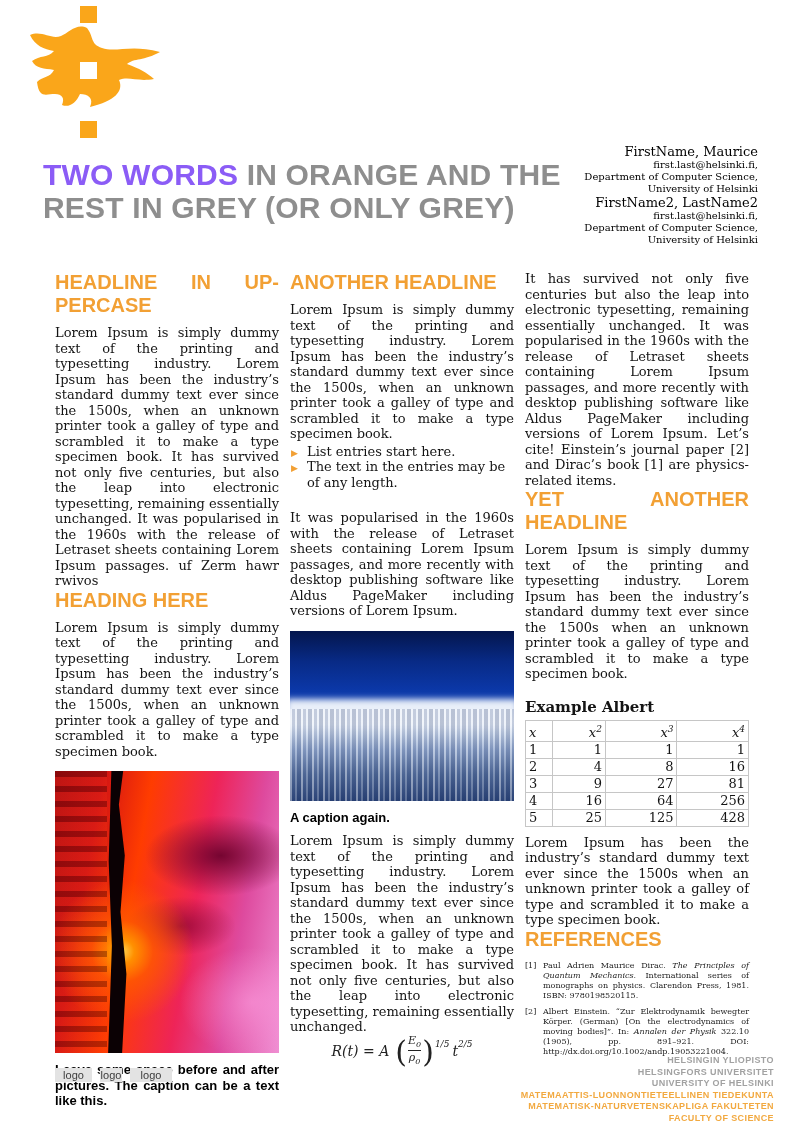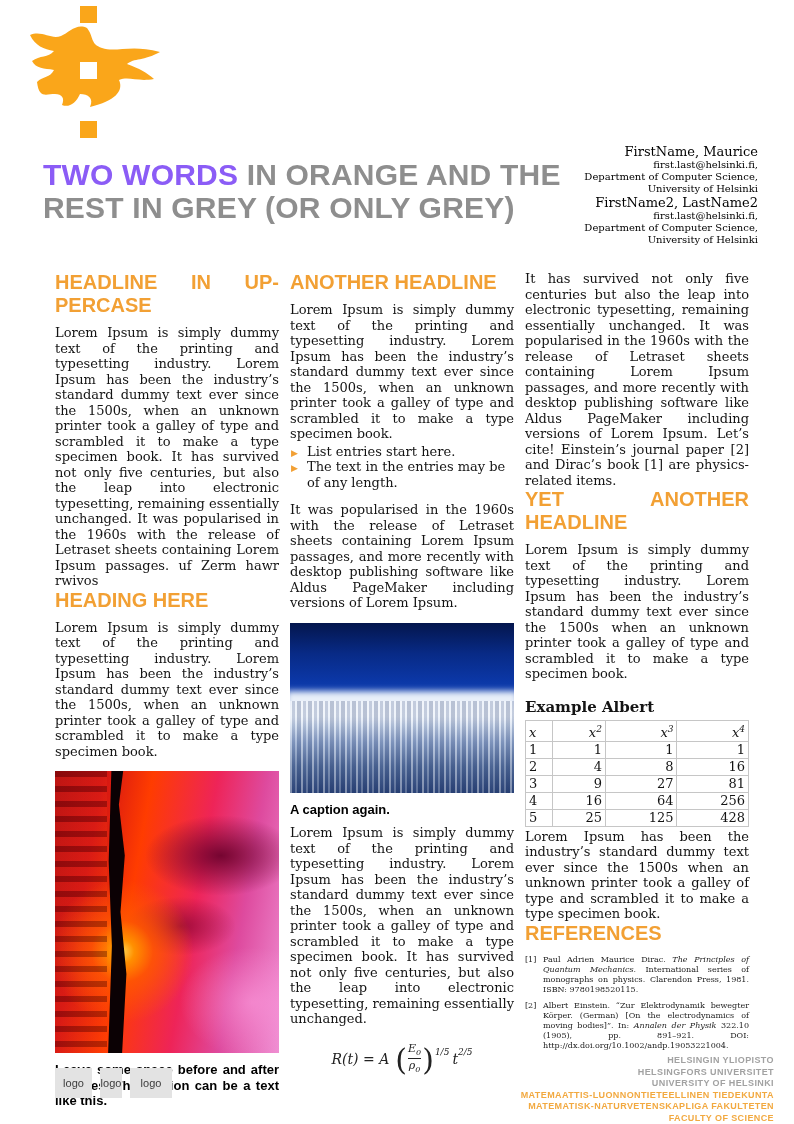--- a/index.html
+++ b/index.html
@@ -53,21 +53,21 @@
   .fig-forest .trees{position:absolute;left:0;right:0;top:46%;bottom:0;opacity:.65;
       background:repeating-linear-gradient(90deg, rgba(255,255,255,.6) 0 2px, rgba(38,58,108,.3) 2px 5px,
                  rgba(255,255,255,.35) 5px 7px, rgba(18,38,88,.35) 7px 11px);}
   .fig-forest .frostband{position:absolute;left:-4px;right:-4px;top:40%;height:17%;
       background:#e9eff9;filter:blur(3px);}
 
   .caption{margin-top:9px;font-family:"Liberation Sans",sans-serif;font-weight:bold;
            font-size:13px;line-height:15.5px;text-align:justify;color:#000;}
 
   
-  .formula{margin-top:16px;display:flex;justify-content:center;align-items:center;
+  .formula{margin-top:0;display:flex;justify-content:center;align-items:center;
            font-style:italic;font-size:14px;color:#222;}
   .formula .paren{font-style:normal;font-size:30px;font-weight:200;line-height:0;position:relative;top:1px;padding:0 1px;}
   .frac{display:inline-flex;flex-direction:column;align-items:center;font-size:11px;line-height:1.05;}
   .frac .bar{border-top:1px solid #222;width:100%;height:0;margin:1px 0;}
   .formula sub{font-size:8px;}
   sup.exp{font-size:9px;position:relative;top:-7px;font-style:italic;}
   .formula .lhs{margin-right:5px;}
 
   
   .table-title{margin:16px 0 4px 0;font-size:15px;font-weight:bold;}
@@ -80,21 +80,21 @@
   table.xtable sup{font-size:9px;}
 
   
   .refs{margin-top:10px;}
   .ref{display:flex;font-size:8px;line-height:10px;margin-bottom:6px;color:#222;text-align:justify;}
   .ref-label{flex:0 0 18px;}
   .ref-text{flex:1;}
 
   
   .logos{position:absolute;left:55px;top:1068px;display:flex;gap:8px;align-items:center;}
-  .logo-box{height:30px;background:#e3e3e3;color:#3c3c3c;font-family:"Liberation Sans",sans-serif;
+  .logo-box{height:14px;background:#e3e3e3;color:#3c3c3c;font-family:"Liberation Sans",sans-serif;
             font-size:11px;display:flex;align-items:center;justify-content:center;}
   .lb1{width:37px;} .lb2{width:22px;} .lb3{width:42px;}
   .footer-text{position:absolute;right:20px;top:1055px;text-align:right;
                font-family:"Liberation Sans",sans-serif;font-weight:bold;
                font-size:9px;line-height:11.5px;letter-spacing:.4px;margin-left:28px;}
   .footer-text .uni{color:#A2A2A2;}
   .footer-text .fac{color:#F2A940;}
 </style>
 </head>
 <body>
@@ -151,21 +151,21 @@
       <div class="caption">Leave some space before and after pictures. The caption can be a text like this.</div>
     </div>
 
     <div class="col">
       <h2 class="head">ANOTHER HEAD­LINE</h2>
       <p class="body">Lorem Ipsum is simply dummy text of the printing and typesetting industry. Lorem Ipsum has been the industry’s standard dummy text ever since the 1500s, when an unknown printer took a galley of type and scrambled it to make a type specimen book.</p>
       <ul class="bullets">
         <li><span class="bullet-icon">▶</span><span>List entries start here.</span></li>
         <li><span class="bullet-icon">▶</span><span>The text in the entries may be of any length.</span></li>
       </ul>
-      <p class="body" style="margin-top:12px;">It was popularised in the 1960s with the release of Letraset sheets containing Lorem Ipsum passages, and more recently with desktop publishing software like Aldus PageMaker including versions of Lorem Ipsum.</p>
+      <p class="body" style="margin-top:20px;">It was popularised in the 1960s with the release of Letraset sheets containing Lorem Ipsum passages, and more recently with desktop publishing software like Aldus PageMaker including versions of Lorem Ipsum.</p>
       <div class="fig fig-forest" title="frosty winter forest photo">
         <div class="frostband"></div>
         <div class="trees"></div>
       </div>
       <div class="caption">A caption again.</div>
       <p class="body">Lorem Ipsum is simply dummy text of the printing and typesetting industry. Lorem Ipsum has been the industry’s standard dummy text ever since the 1500s, when an unknown printer took a galley of type and scrambled it to make a type specimen book. It has survived not only five centuries, but also the leap into electronic typesetting, remaining essentially unchanged.</p>
       <div class="formula">
         <span class="lhs">R(t) = A</span>
         <span class="paren">(</span>
         <span class="frac">
@@ -220,21 +220,21 @@
               <td>256</td>
             </tr>
           <tr>
               <td>5</td>
               <td>25</td>
               <td>125</td>
               <td>428</td>
             </tr>
         </tbody>
       </table>
-      <p class="body" style="margin-top:2px;">Lorem Ipsum has been the industry’s standard dummy text ever since the 1500s when an unknown printer took a galley of type and scrambled it to make a type specimen book.</p>
+      <p class="body" style="margin-top:8px;">Lorem Ipsum has been the industry’s standard dummy text ever since the 1500s when an unknown printer took a galley of type and scrambled it to make a type specimen book.</p>
       <h2 class="head mt36">REFERENCES</h2>
       <div class="refs">
         <div class="ref">
           <span class="ref-label">[1]</span>
           <span class="ref-text"><span>Paul Adrien Maurice Dirac. </span><i>The Principles of Quantum Mechanics</i><span>. International series of monographs on physics. Clarendon Press, 1981. ISBN: 9780198520115.</span></span>
         </div>
         <div class="ref">
           <span class="ref-label">[2]</span>
           <span class="ref-text"><span>Albert Einstein. “Zur Elektrodynamik bewegter Körper. (German) [On the electrodynamics of moving bodies]”. In: </span><i>Annalen der Physik</i><span> 322.10 (1905), pp. 891–921. DOI: http://dx.doi.org/10.1002/andp.19053221004.</span></span>
         </div>

